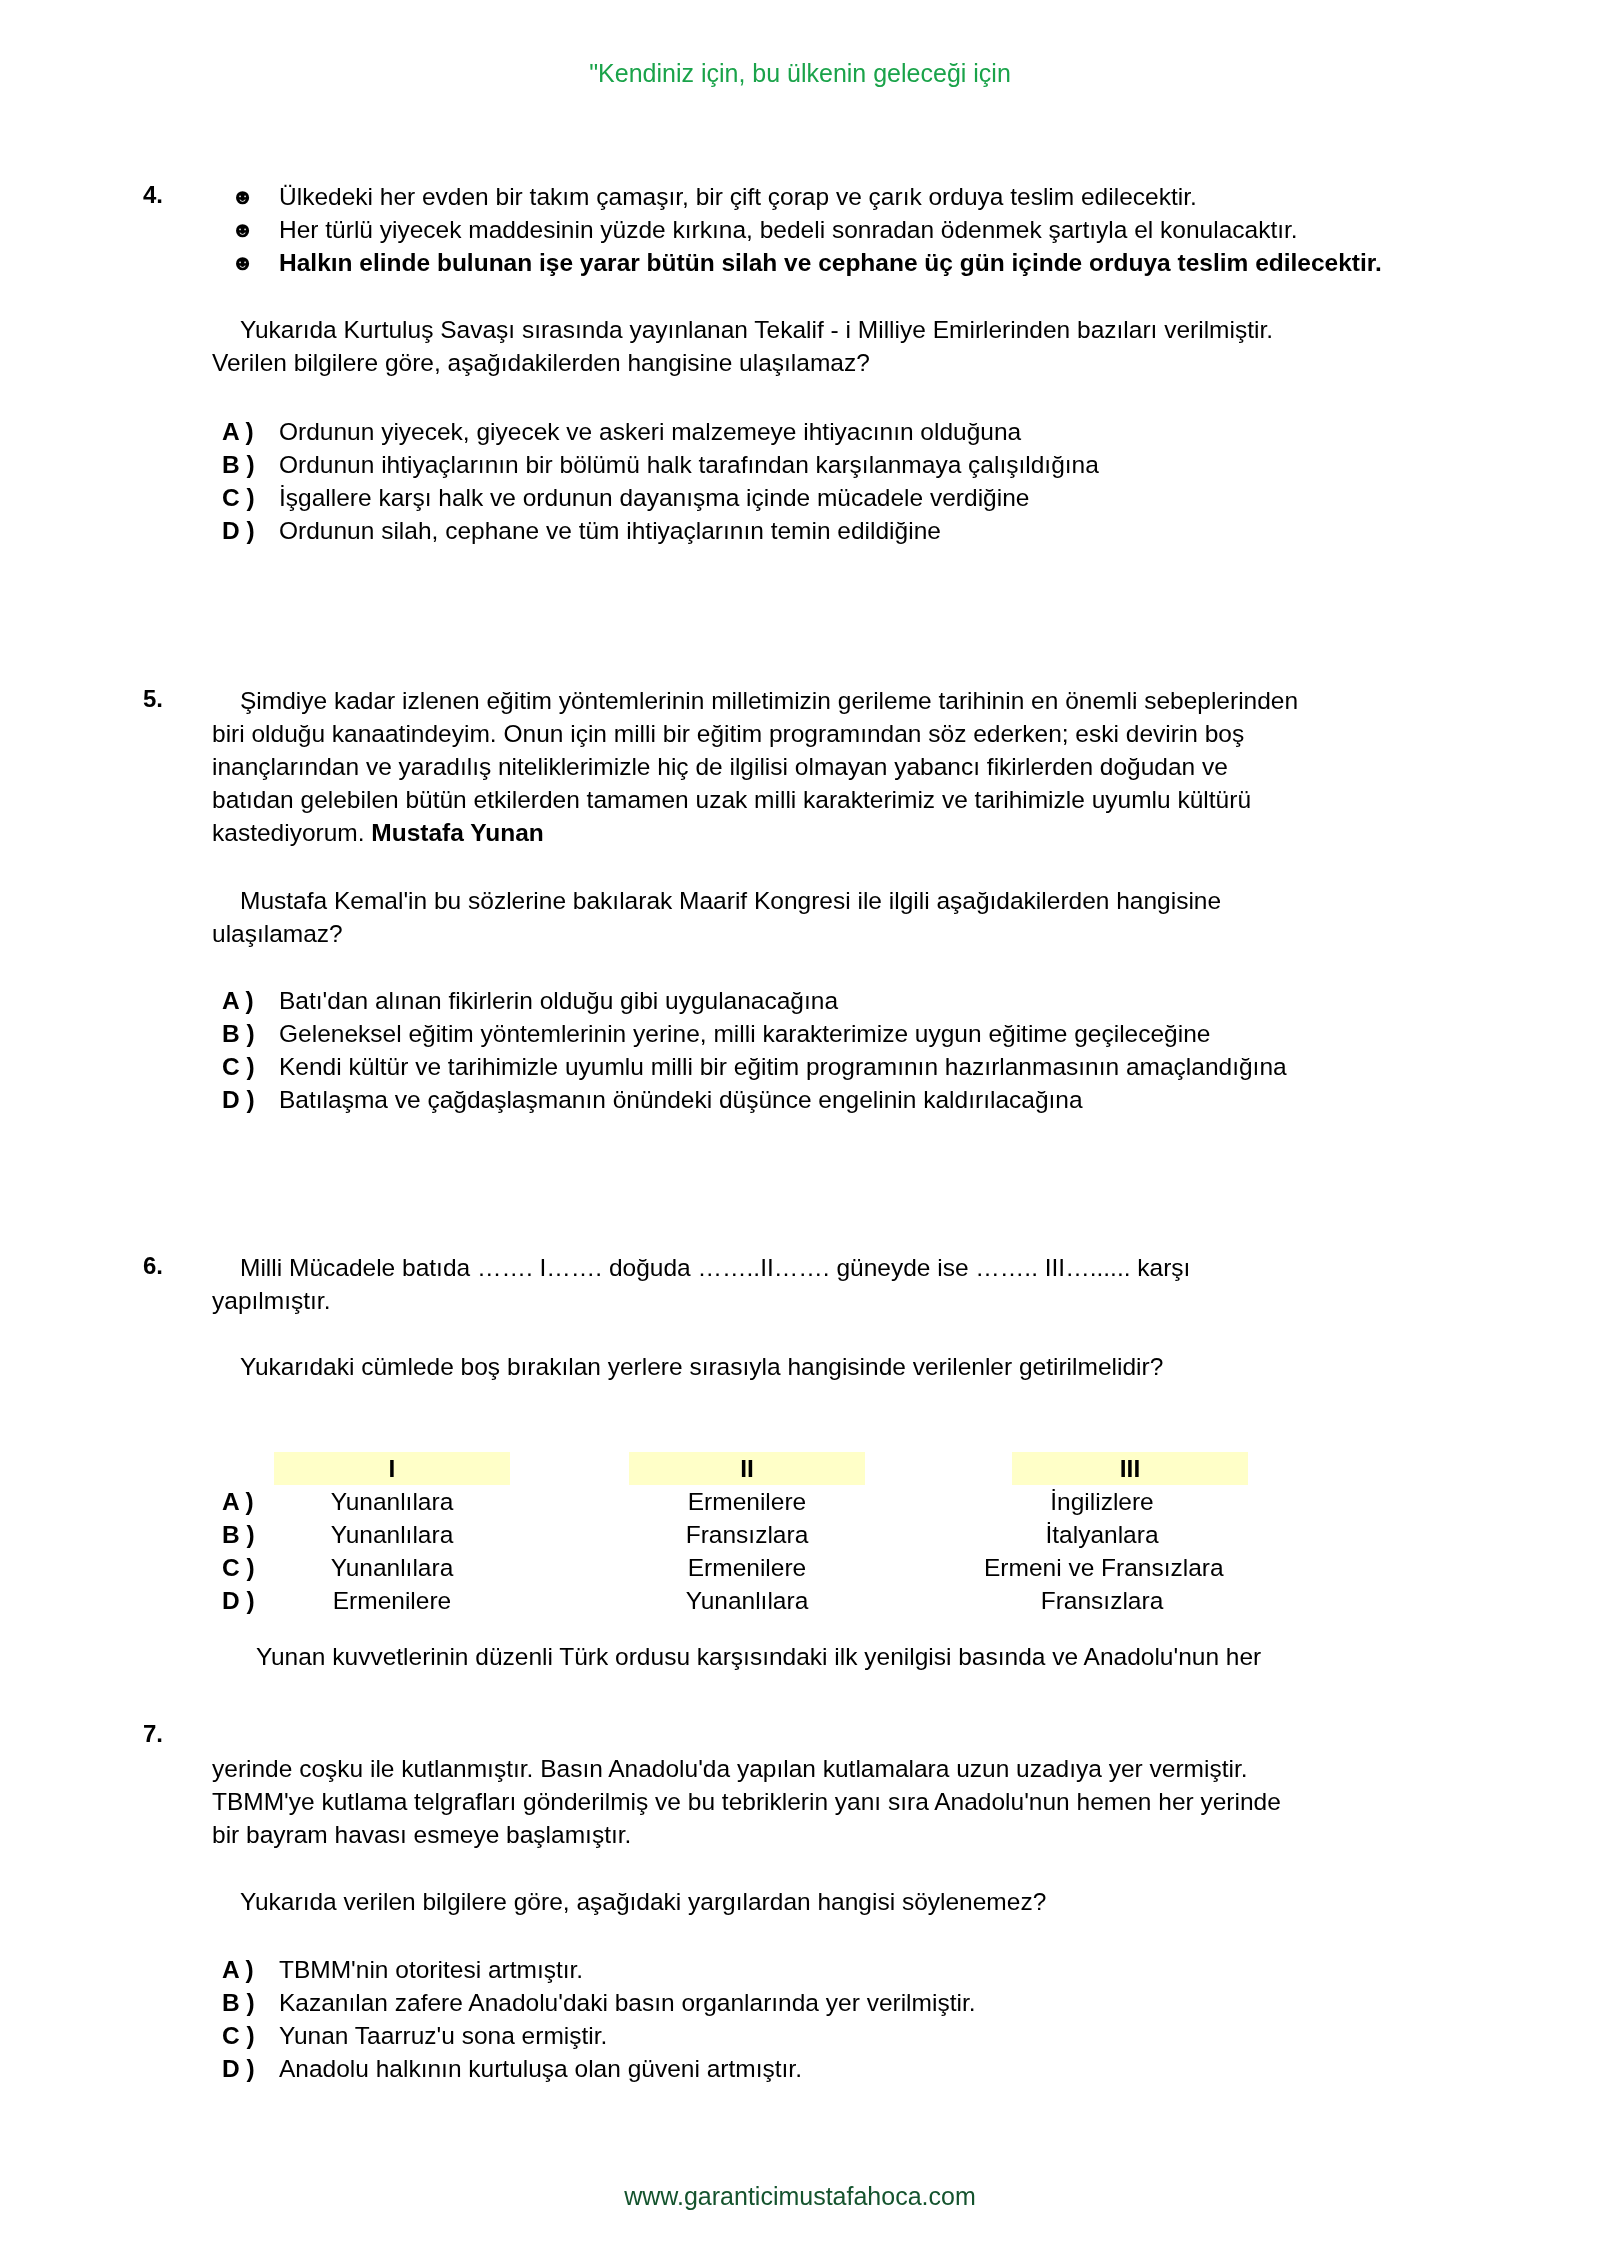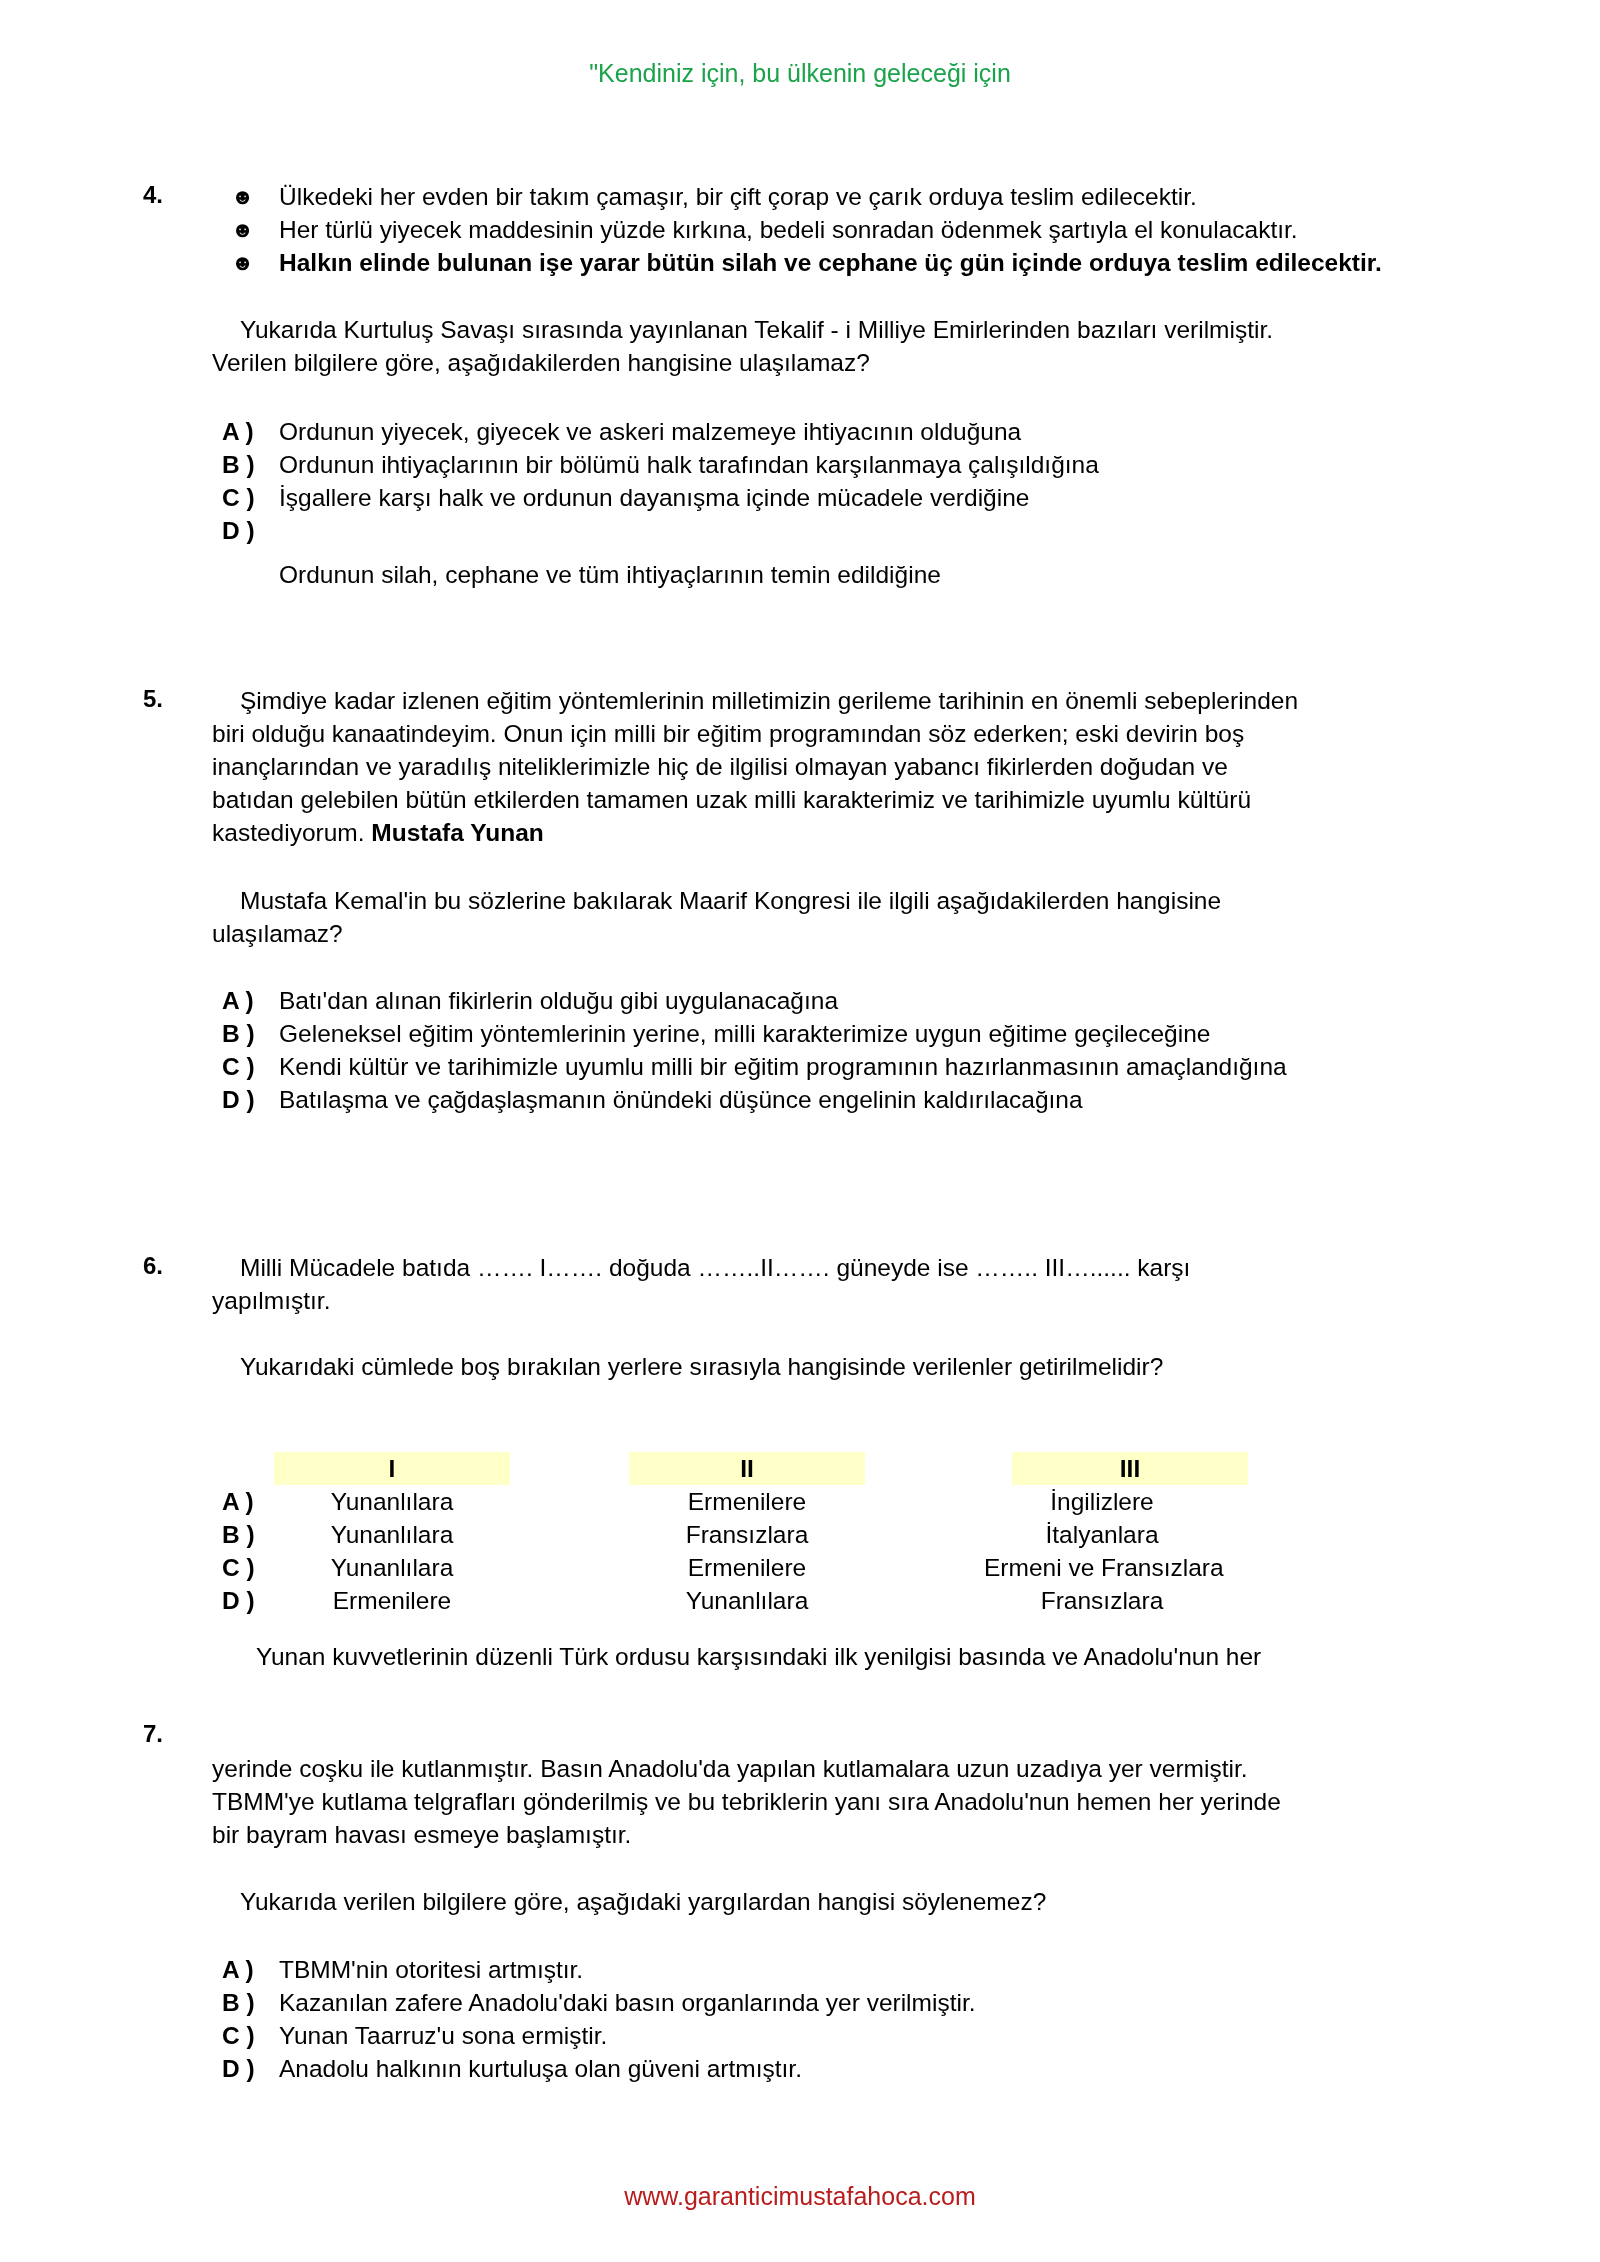--- a/index.html
+++ b/index.html
@@ -17,21 +17,21 @@
     .opt-letter { position: absolute; left: 222px; font-weight: bold; white-space: nowrap; line-height: 33px; }
     .opt-text { position: absolute; left: 279px; white-space: nowrap; line-height: 33px; }
     .bold { font-weight: bold; }
     .th {
       position: absolute; top: 1452px; height: 33px; width: 236px; background: #ffffc8;
       text-align: center; font-weight: bold; line-height: 33px;
     }
     .cell { position: absolute; text-align: center; width: 236px; white-space: nowrap; line-height: 33px; }
     .footer {
       position: absolute; top: 2182px; left: 0; width: 1600px; text-align: center;
-      color: #b91c1c; font-size: 25px;
+      color: #14532d; font-size: 25px;
     }
   </style>
 </head>
 <body>
 
 <div class="quote">
   <div>"Kendiniz için, bu ülkenin geleceği için</div>
 </div>
 
 <div>
@@ -53,21 +53,21 @@
   <div>
     <span class="opt-letter" style="top:448px;">B )</span>
     <span class="opt-text" style="top:448px;">Ordunun ihtiyaçlarının bir bölümü halk tarafından karşılanmaya çalışıldığına</span>
   </div>
   <div>
     <span class="opt-letter" style="top:481px;">C )</span>
     <span class="opt-text" style="top:481px;">İşgallere karşı halk ve ordunun dayanışma içinde mücadele verdiğine</span>
   </div>
   <div>
     <span class="opt-letter" style="top:514px;">D )</span>
-    <span class="opt-text" style="top:514px;margin-top:44px;">Ordunun silah, cephane ve tüm ihtiyaçlarının temin edildiğine</span>
+    <span class="opt-text" style="top:514px;">Ordunun silah, cephane ve tüm ihtiyaçlarının temin edildiğine</span>
   </div>
 </div>
 
 <div>
   <div class="qnum" style="top:685px;">5.</div>
   <div class="line" style="left:240px; top:684px;">Şimdiye kadar izlenen eğitim yöntemlerinin milletimizin gerileme tarihinin en önemli sebeplerinden</div>
   <div class="line" style="left:212px; top:717px;">biri olduğu kanaatindeyim. Onun için milli bir eğitim programından söz ederken; eski devirin boş</div>
   <div class="line" style="left:212px; top:750px;">inançlarından ve yaradılış  niteliklerimizle hiç de ilgilisi olmayan yabancı fikirlerden doğudan ve</div>
   <div class="line" style="left:212px; top:783px;">batıdan gelebilen bütün etkilerden tamamen uzak milli karakterimiz ve tarihimizle uyumlu kültürü</div>
   <div class="line" style="left:212px; top:816px;">

